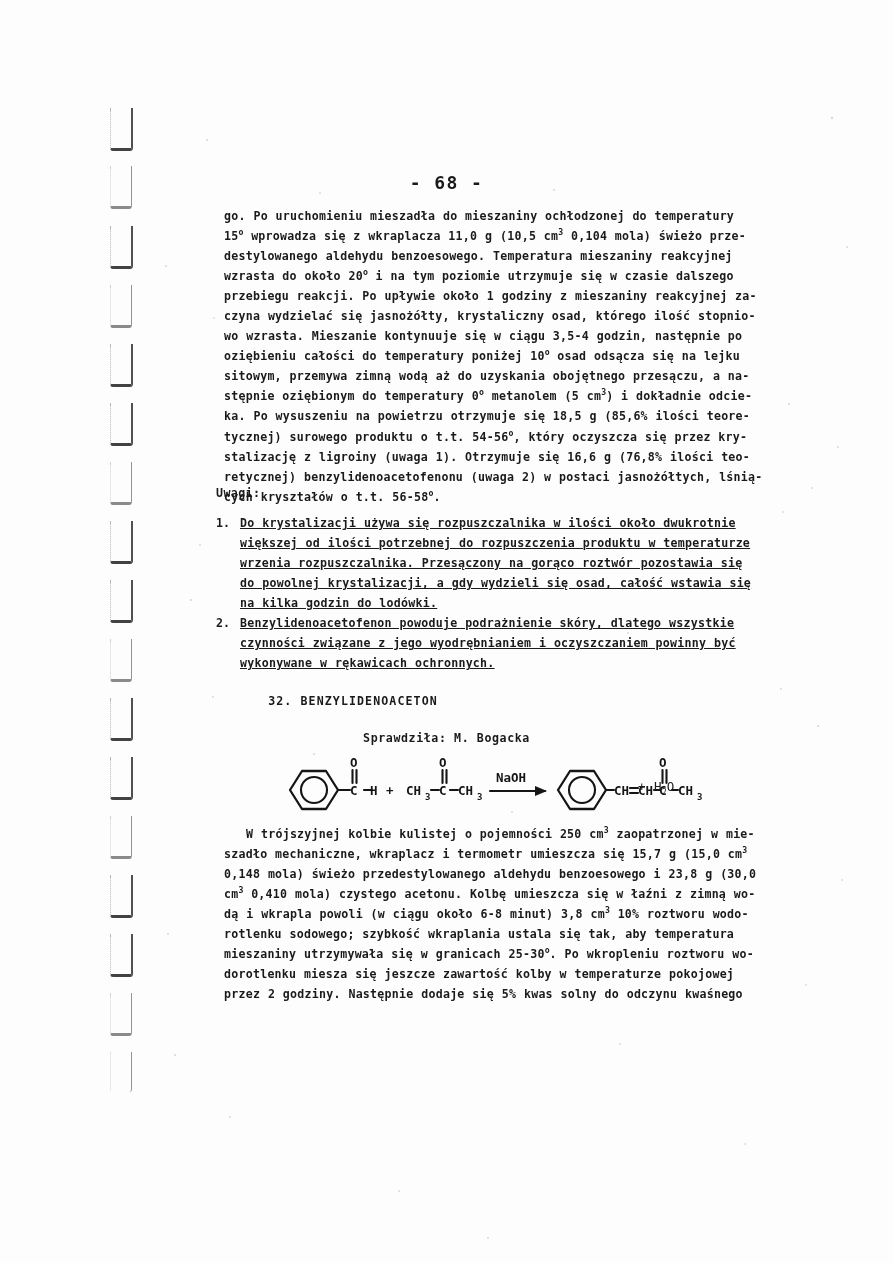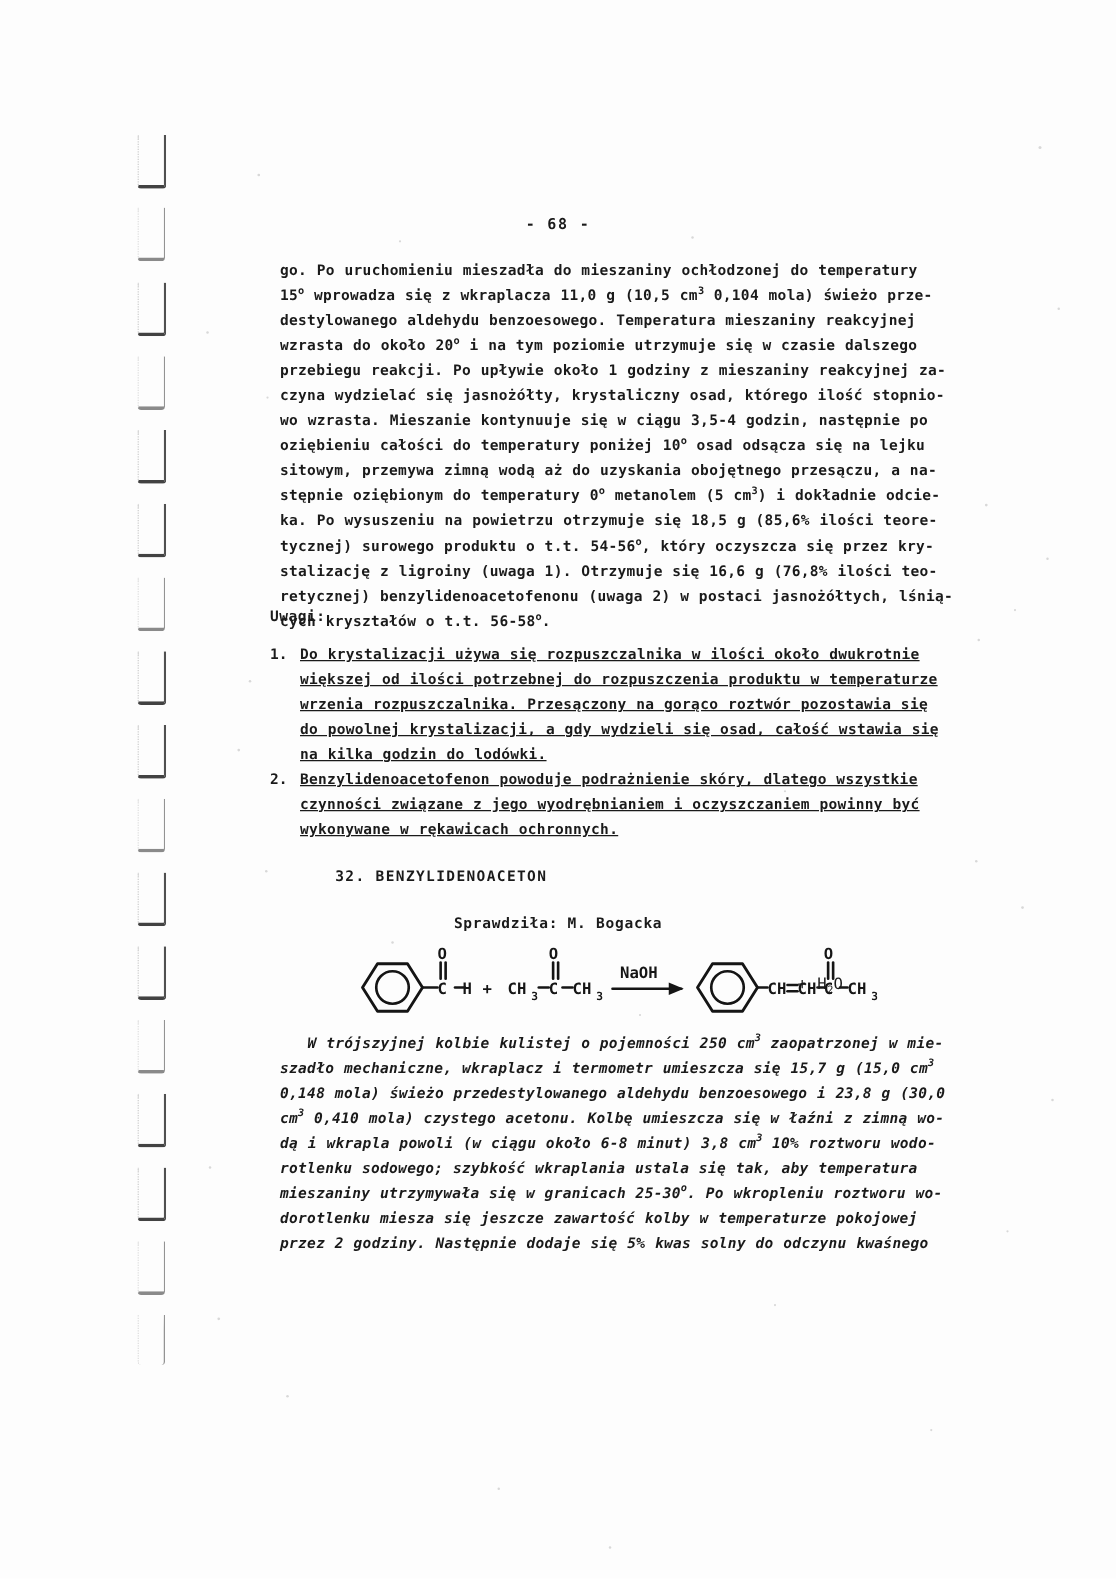--- a/index.html
+++ b/index.html
@@ -57,21 +57,21 @@
     left: 0;
     top: 0;
     width: 893px;
   }
   .page-number {
     position: absolute;
     top: 172px;
     left: 0;
     width: 893px;
     text-align: center;
-    font-size: 12px;
+    font-size: 18px;
     letter-spacing: 1.4px;
     font-weight: bold;
   }
 
   .body-col {
     position: absolute;
     left: 224px;
     width: 556px;
   }
 
@@ -307,18 +307,18 @@
           <text x="415" y="42" font-size="9">3</text>
         </g>
       </svg>
 
       <div style="position:absolute; left:356px; top:21px; font-size:12.5px; font-weight:normal; letter-spacing:.4px;">
         <span>+</span>
         <span>H</span><sub>2</sub><span>O</span>
       </div>
     </div>
 
-    <div class="body-col" style="top:824px;font-style:italic;">
+    <div class="body-col" style="top:824px;">
       <p class="para indent" id="para2">W trójszyjnej kolbie kulistej o pojemności 250 cm<sup>3</sup> zaopatrzonej w mie-<br>szadło mechaniczne, wkraplacz i termometr umieszcza się  15,7 g (15,0 cm<sup>3</sup><br>0,148 mola) świeżo przedestylowanego aldehydu benzoesowego i 23,8 g (30,0<br>cm<sup>3</sup> 0,410 mola) czystego acetonu. Kolbę umieszcza się w łaźni z zimną wo-<br>dą i wkrapla powoli (w ciągu około 6-8 minut) 3,8 cm<sup>3</sup>  10% roztworu wodo-<br>rotlenku sodowego; szybkość wkraplania ustala się tak,   aby  temperatura<br>mieszaniny utrzymywała się w granicach 25-30<sup>o</sup>. Po wkropleniu roztworu wo-<br>dorotlenku miesza się jeszcze zawartość kolby w  temperaturze  pokojowej<br>przez 2 godziny. Następnie dodaje się 5% kwas solny  do  odczynu kwaśnego</p>
     </div>
 
   </div>
 </div>
 
 </body></html>

